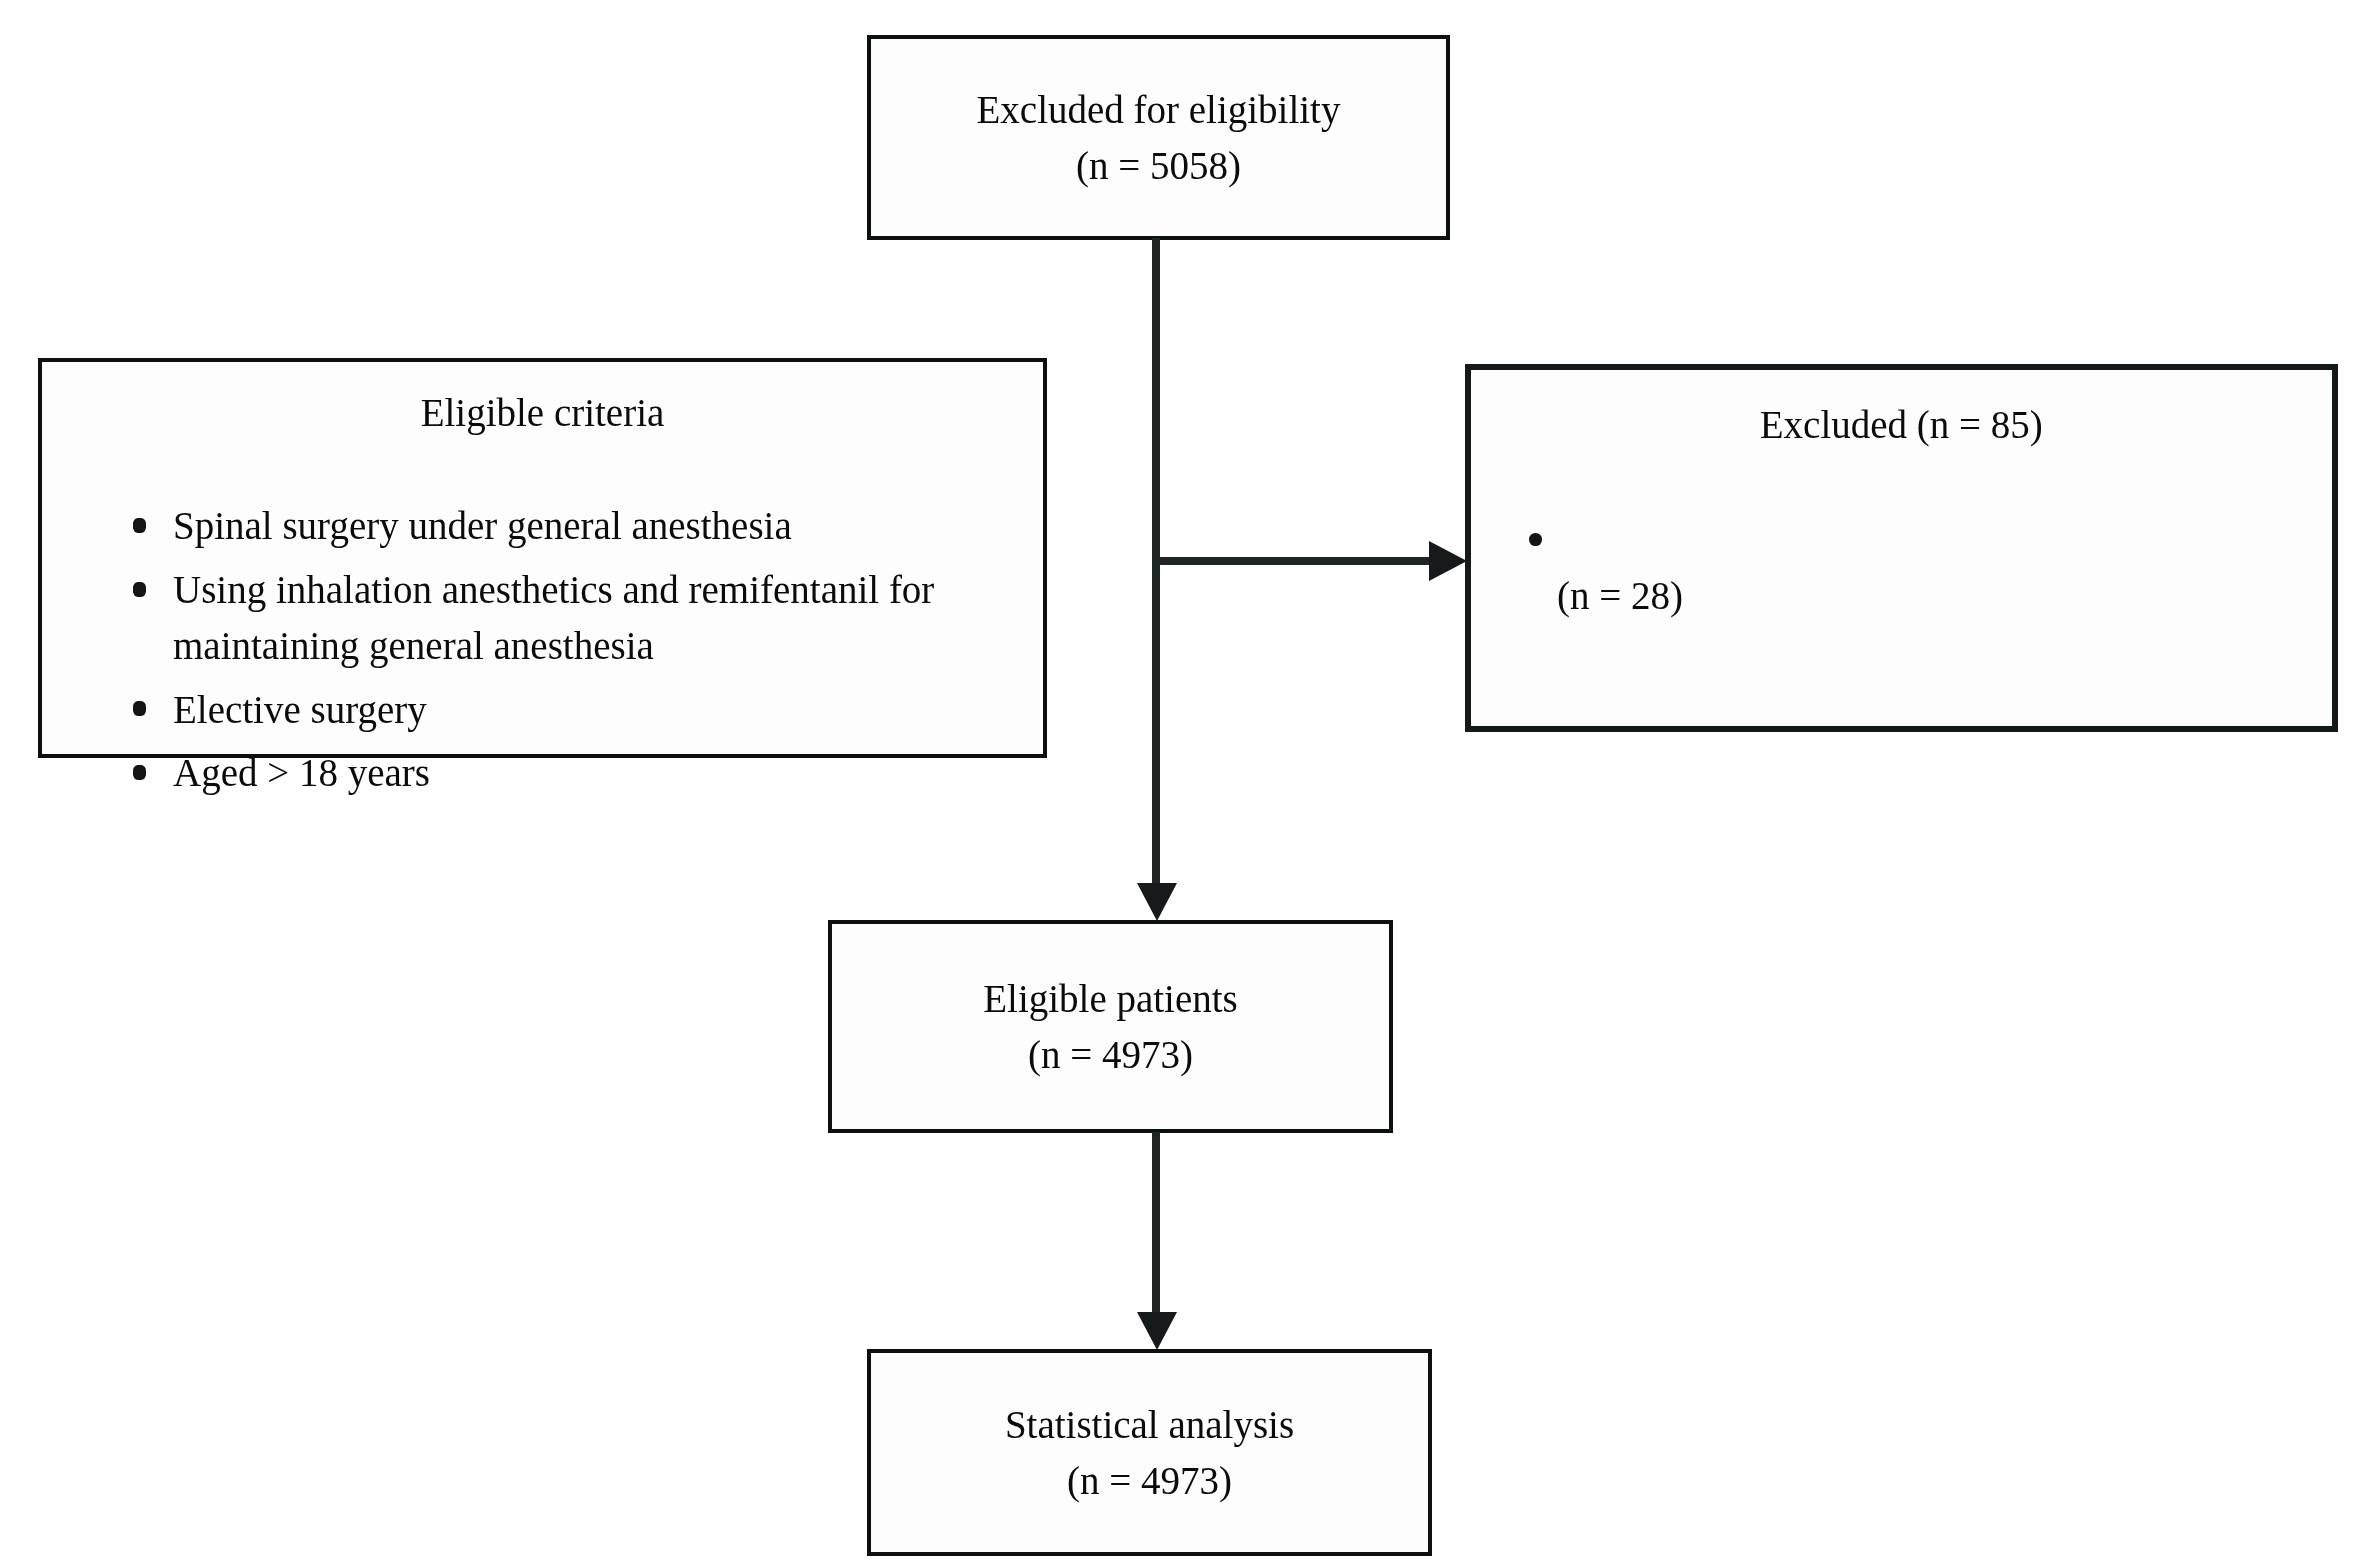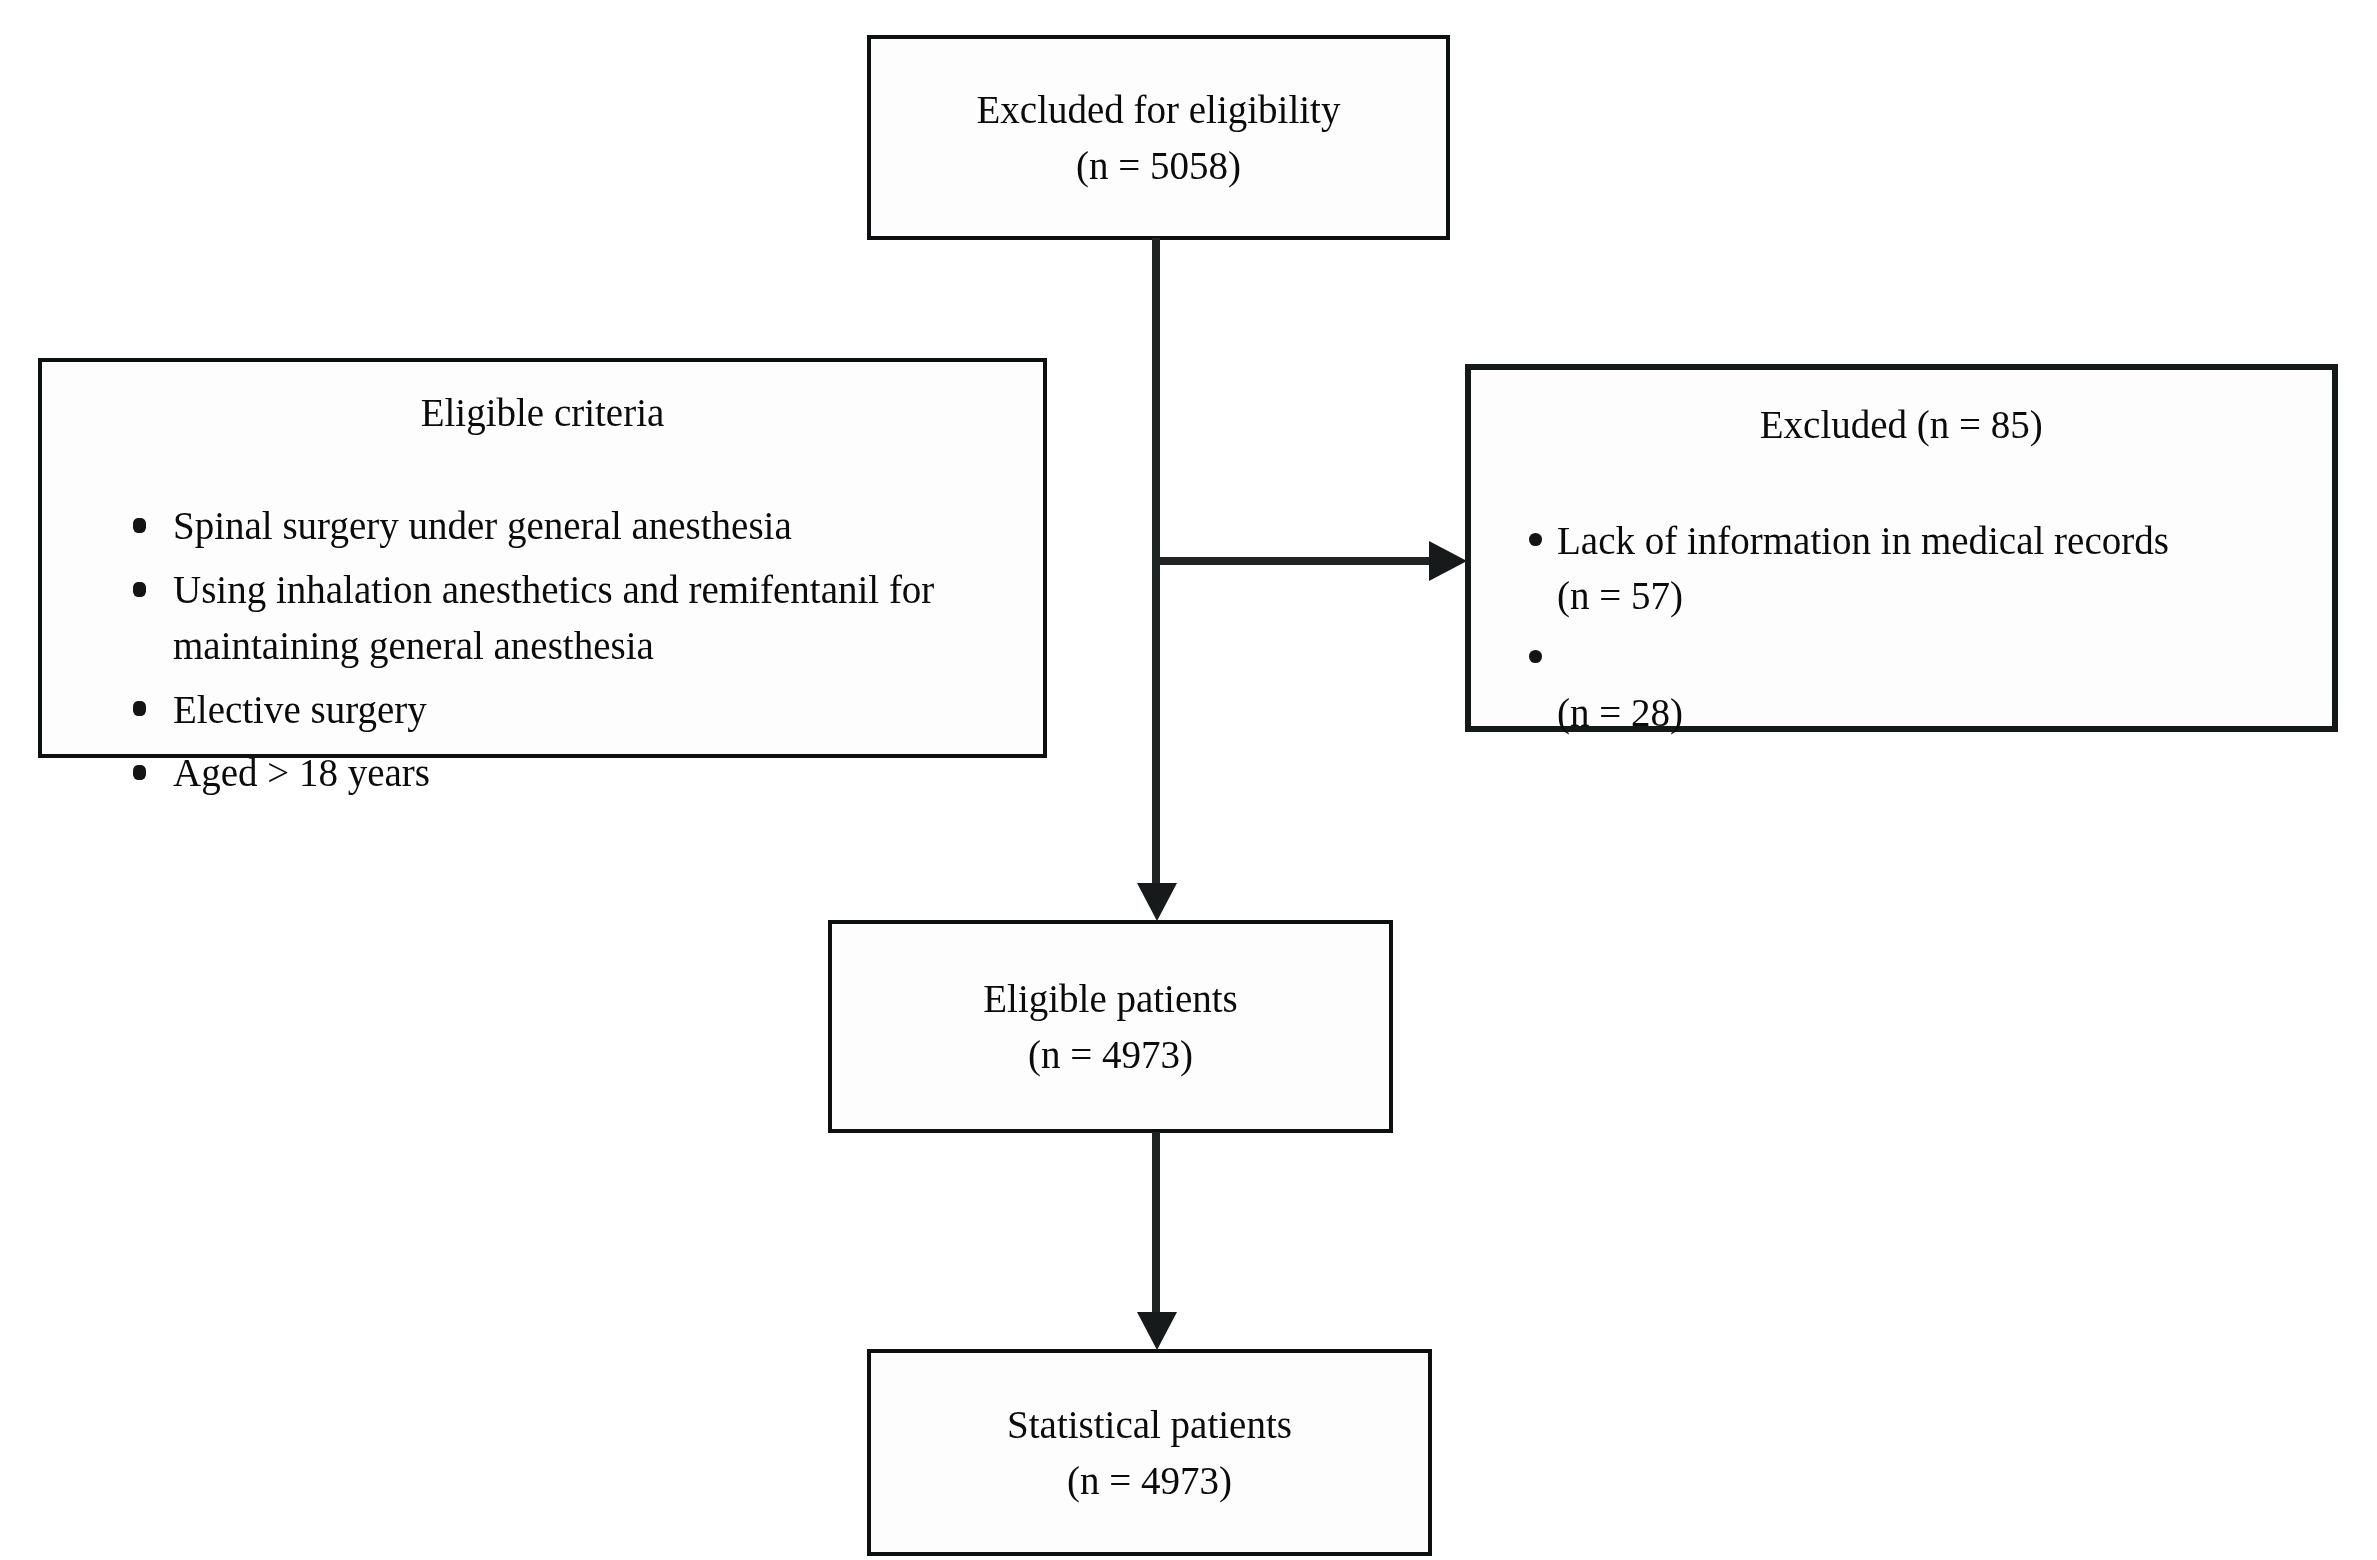--- a/index.html
+++ b/index.html
@@ -135,38 +135,33 @@
         <span>Aged &gt; 18 years</span>
       </li>
     </ul>
   </div>
 
   <div class="box box-excluded">
     <div class="box-title">Excluded (n = 85)</div>
     <ul class="flow-list">
       <li>
         <span class="bullet"></span>
-        <span>Lack of information in medical records</span><br>
-        <span>(n = 57)</span>
-      </li>
-      <li>
-        <span class="bullet"></span>
         <br>
         <span>(n = 28)</span>
       </li>
     </ul>
   </div>
 
   <div class="box center-box box-eligible">
     <div>Eligible patients</div>
     <div>(n = 4973)</div>
   </div>
 
   <div class="box center-box box-analysis">
-    <div>Statistical patients</div>
+    <div>Statistical analysis</div>
     <div>(n = 4973)</div>
   </div>
 
   <div class="conn v1"></div>
   <div class="arrowhead ah-down ah1"></div>
 
   <div class="conn h1"></div>
   <div class="arrowhead ah-right ah2"></div>
 
   <div class="conn v2"></div>

